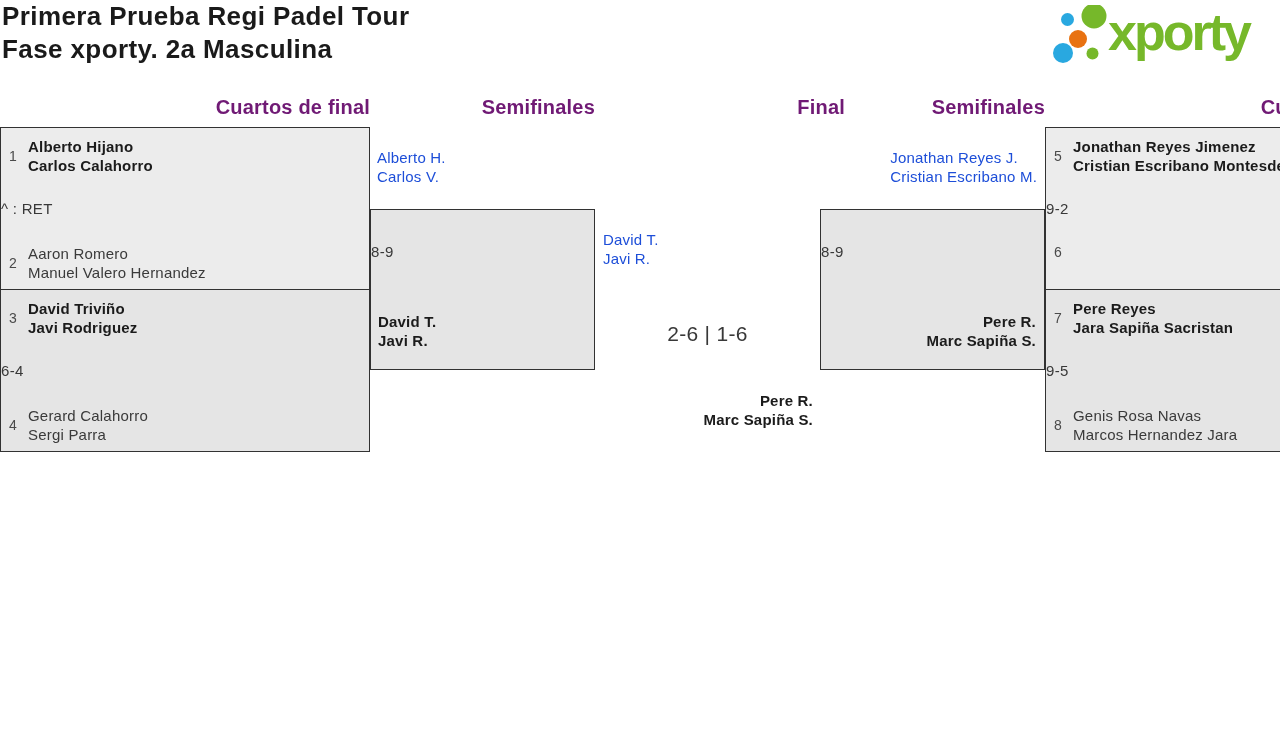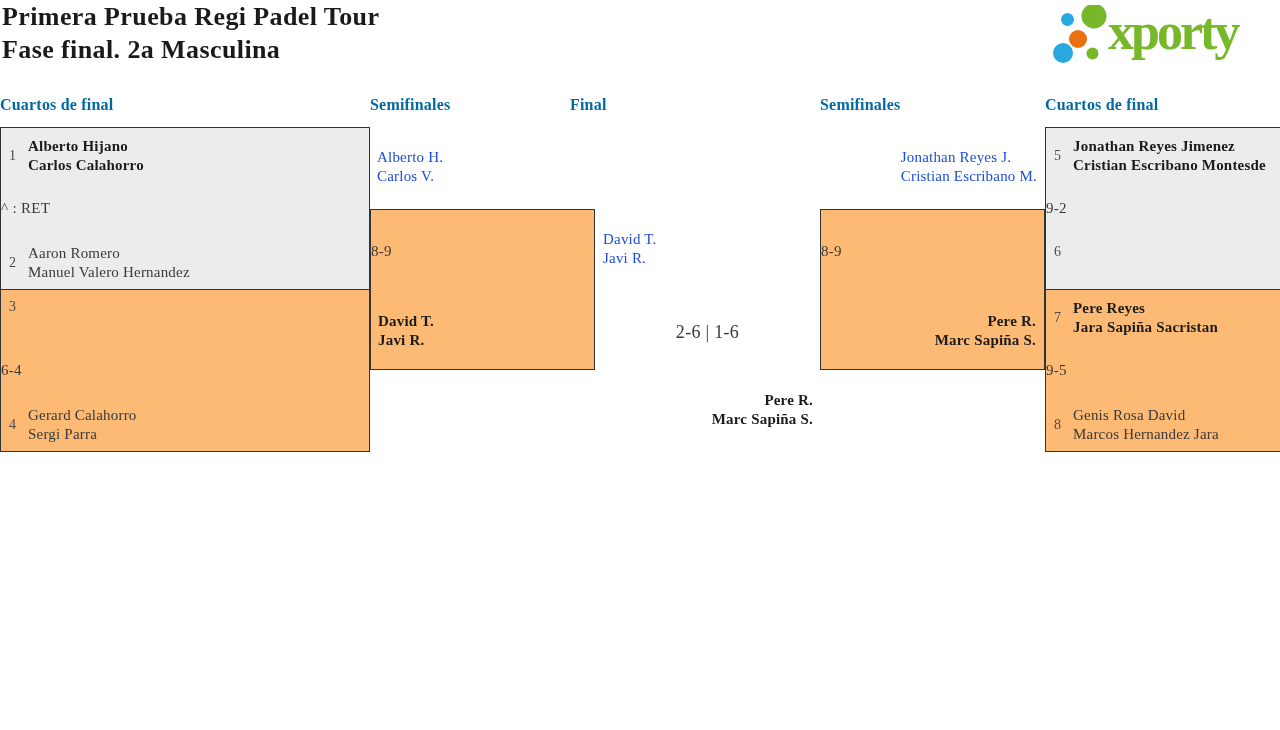--- a/index.html
+++ b/index.html
@@ -1,37 +1,37 @@
 <!DOCTYPE html>
 <html><head>
 <meta charset="utf-8">
 <style>
   html,body{margin:0;padding:0;background:#fff;}
   .stage{
     position:relative;width:1280px;height:730px;background:#ffffff;overflow:hidden;
-    font-family:Liberation Serif, serif;color:#222;
+    font-family:Liberation Sans, sans-serif;color:#222;
   }
   
   .title{position:absolute;left:2px;top:0;font-size:26px;font-weight:700;line-height:33px;
          color:#1a1a1a;letter-spacing:.4px;white-space:nowrap;}
   
   .logo{position:absolute;left:1044px;top:3px;width:236px;height:68px;}
   .logo-dots{position:absolute;left:2px;top:2px;}
   .logo-text{position:absolute;left:64px;top:-14px;font-size:52px;line-height:86px;font-weight:700;
              letter-spacing:-3px;color:#76b82a;white-space:nowrap;}
   
-  .hdr{position:absolute;top:96px;font-size:16px;font-weight:700;color:#0369a1;
-       text-align:left;letter-spacing:.2px;white-space:nowrap;}
+  .hdr{position:absolute;top:96px;font-size:20px;font-weight:700;color:#701a75;
+       text-align:right;letter-spacing:.2px;white-space:nowrap;}
   #hdr1{left:0;width:370px}
   #hdr2{left:370px;width:225px}
-  #hdr3{left:570px;width:225px}
+  #hdr3{left:620px;width:225px}
   #hdr4{left:820px;width:225px}
   #hdr5{left:1045px;width:370px}
   
-  .box{position:absolute;border:1px solid #323232;box-sizing:border-box;background:#fdba74;}
+  .box{position:absolute;border:1px solid #323232;box-sizing:border-box;background:#e5e5e5;}
   .box.hl{background:#ececec;}
   #qf1{left:0;top:127px;width:370px;height:163px}
   #qf2{left:0;top:289px;width:370px;height:163px}
   #qf3{left:1045px;top:127px;width:370px;height:163px}
   #qf4{left:1045px;top:289px;width:370px;height:163px}
   #sf1{left:370px;top:209px;width:225px;height:161px}
   #sf2{left:820px;top:209px;width:225px;height:161px}
   
   .team{position:absolute;left:8px;display:flex;align-items:center;gap:7px;white-space:nowrap;}
   .t-top{top:9px}
@@ -49,31 +49,31 @@
               color:#1b1b1b;letter-spacing:.2px;white-space:nowrap;}
   #sf1 .sf-team-in{left:7px;}
   #sf2 .sf-team-in{right:8px;text-align:right;}
   
   .float-team{position:absolute;font-size:15px;line-height:19px;color:#1d4ed8;
               letter-spacing:.2px;white-space:nowrap;}
   #sf1-top{left:377px;top:148px;}
   #sf2-top{right:243px;top:148px;}
   #final-top{left:603px;top:230px;}
   #final-score{position:absolute;left:595px;top:322px;width:225px;text-align:center;
-               font-size:18px;color:#383838;letter-spacing:.3px;}
+               font-size:21px;color:#383838;letter-spacing:.3px;}
   #final-winner{right:467px;top:391px;text-align:right;font-weight:700;color:#1b1b1b;}
 </style>
 </head>
 <body>
 
 <div class="stage">
 
   <div class="title">
     <div>Primera Prueba Regi Padel Tour</div>
-    <div>Fase final. 2a Masculina</div>
+    <div>Fase xporty. 2a Masculina</div>
   </div>
 
   <div class="logo">
     <svg class="logo-dots" width="70" height="64" viewBox="0 0 70 64">
       <circle cx="21.5" cy="14.5" r="6.5" fill="#29a8e0"></circle>
       <circle cx="48" cy="11" r="12.5" fill="#76b82a"></circle>
       <circle cx="32" cy="34" r="9" fill="#e87211"></circle>
       <circle cx="17" cy="48" r="10" fill="#29a8e0"></circle>
       <circle cx="46.5" cy="48.5" r="6" fill="#76b82a"></circle>
     </svg>
@@ -100,20 +100,24 @@
       <div class="names">
         <div>Aaron Romero</div>
         <div>Manuel Valero Hernandez</div>
       </div>
     </div>
   </div>
 
   <div class="box" id="qf2">
     <div class="team t-top">
       <span class="seed">3</span>
+      <div class="names win">
+        <div>David Triviño</div>
+        <div>Javi Rodriguez</div>
+      </div>
     </div>
     <div class="score qscore">6-4</div>
     <div class="team t-bot">
       <span class="seed">4</span>
       <div class="names">
         <div>Gerard Calahorro</div>
         <div>Sergi Parra</div>
       </div>
     </div>
   </div>
@@ -173,19 +177,19 @@
       <span class="seed">7</span>
       <div class="names win">
         <div>Pere Reyes</div>
         <div>Jara Sapiña Sacristan</div>
       </div>
     </div>
     <div class="score qscore">9-5</div>
     <div class="team t-bot">
       <span class="seed">8</span>
       <div class="names">
-        <div>Genis Rosa David</div>
+        <div>Genis Rosa Navas</div>
         <div>Marcos Hernandez Jara</div>
       </div>
     </div>
   </div>
 
 </div>
 
 </body></html>

